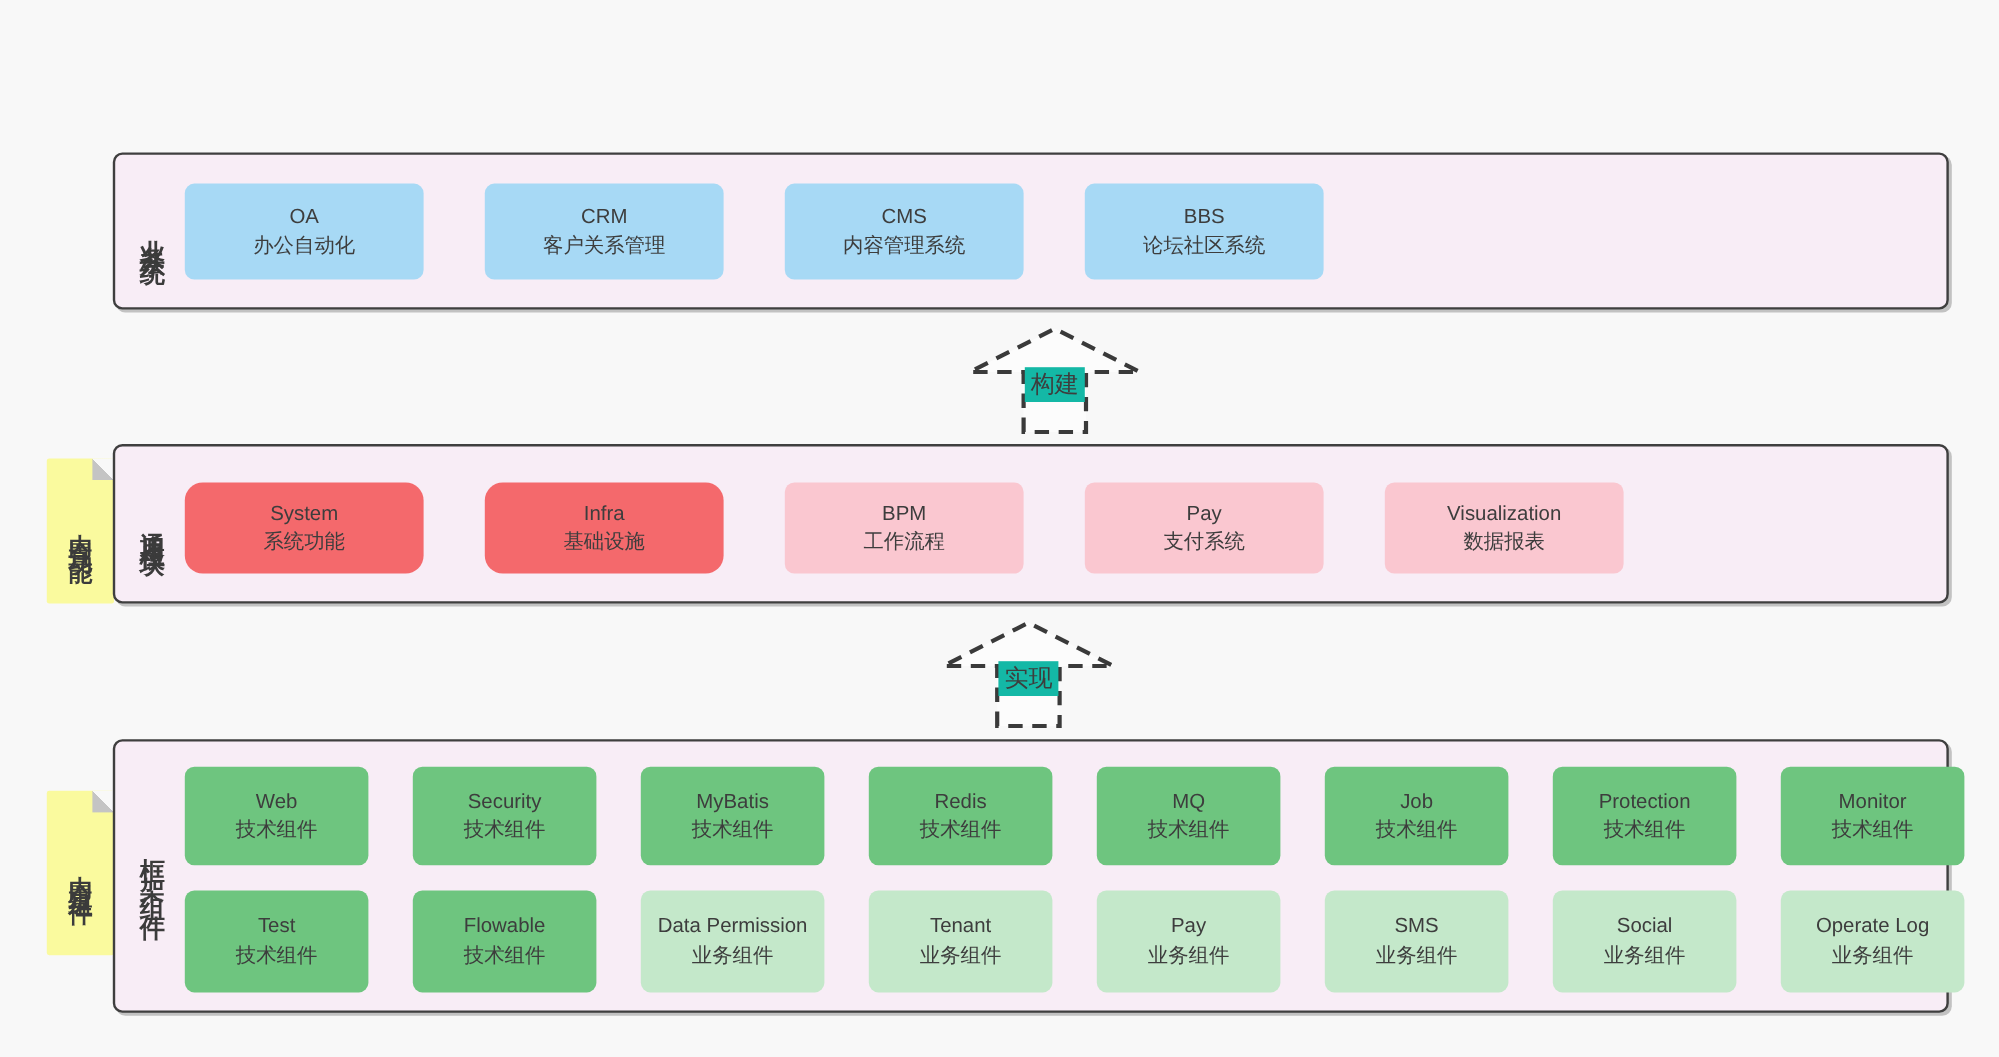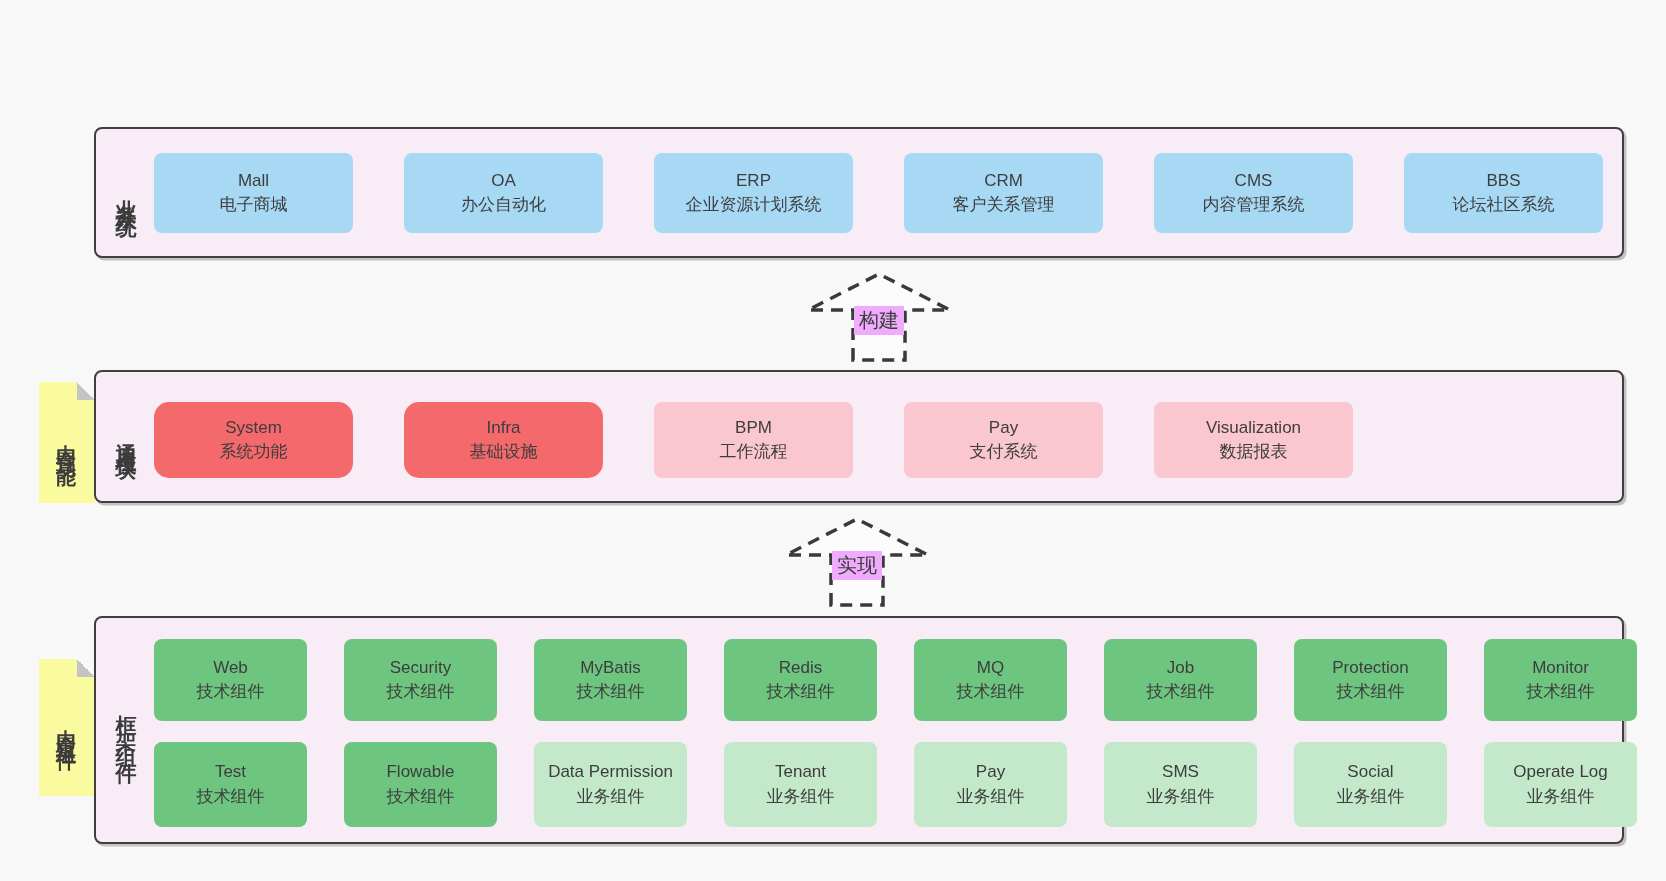--- a/index.html
+++ b/index.html
@@ -66,41 +66,33 @@
     position:absolute;top:0;right:0;width:18px;height:18px;
     background:linear-gradient(225deg,#f8f8f8 0%,#f8f8f8 50%,#c4c4c4 50%,#c4c4c4 100%);
   }
 
   .arrow{position:absolute;width:150px;height:92px;}
   #arrow-build{left:804px;top:270px;}
   #arrow-implement{left:782px;top:515px;}
   .arrow svg{display:block;}
   .arrow-label{
     position:absolute;left:50%;top:36px;transform:translateX(-50%);
-    background:#f0abfc;padding:1px 5px;
+    background:#14b8a6;padding:1px 5px;
     font-size:20px;color:#3d3d3d;white-space:nowrap;
   }
 </style>
 </head>
 <body>
 
 <div class="layer" id="layer-business">
   <div class="layer-label">业务系统</div>
   <div class="boxes">
       <div class="box v-blue">
-        <div class="box-title">Mall</div>
-        <div class="box-subtitle">电子商城</div>
-      </div>
-      <div class="box v-blue">
         <div class="box-title">OA</div>
         <div class="box-subtitle">办公自动化</div>
-      </div>
-      <div class="box v-blue">
-        <div class="box-title">ERP</div>
-        <div class="box-subtitle">企业资源计划系统</div>
       </div>
       <div class="box v-blue">
         <div class="box-title">CRM</div>
         <div class="box-subtitle">客户关系管理</div>
       </div>
       <div class="box v-blue">
         <div class="box-title">CMS</div>
         <div class="box-subtitle">内容管理系统</div>
       </div>
       <div class="box v-blue">

